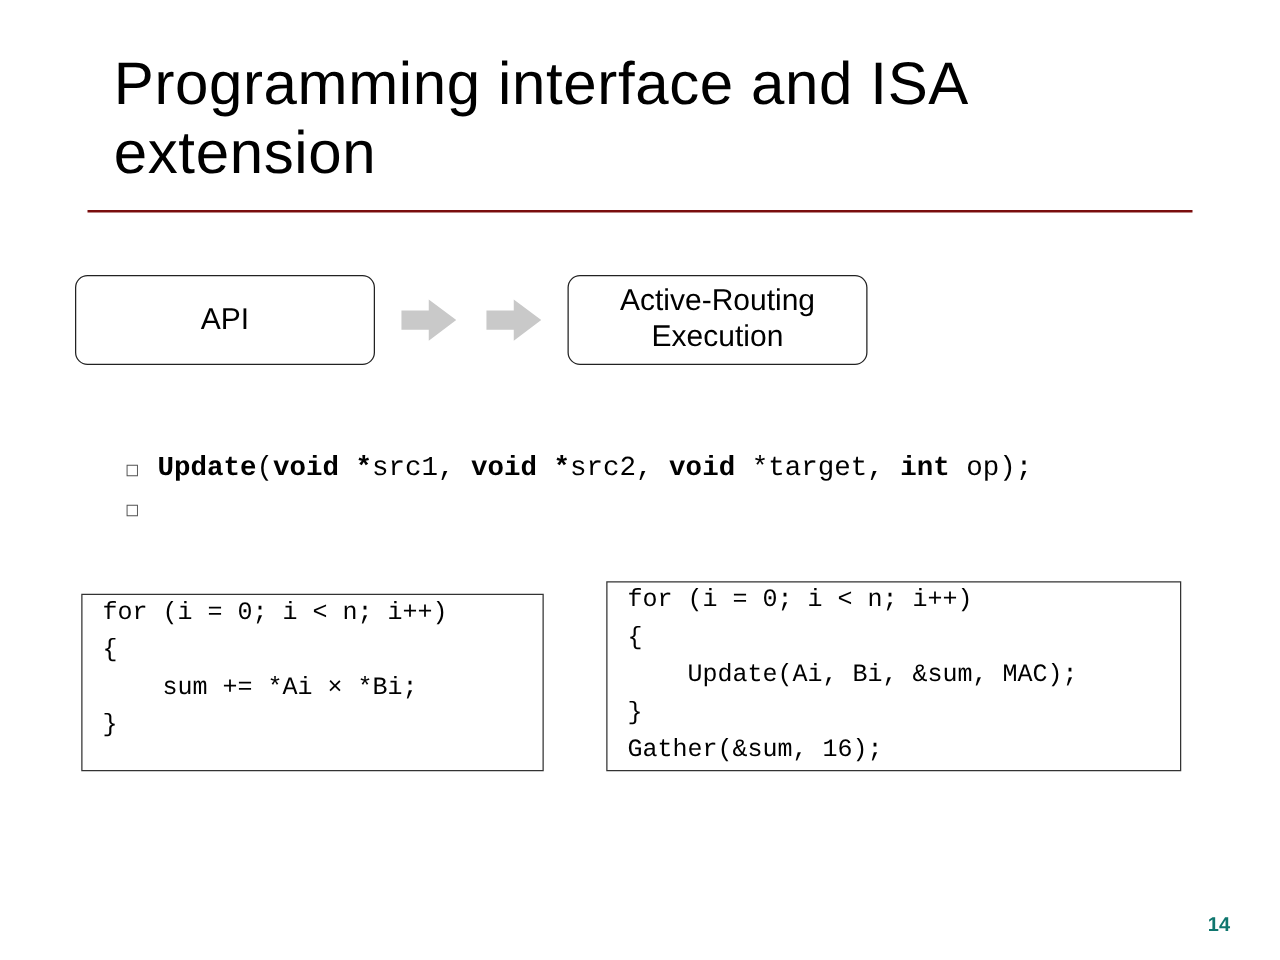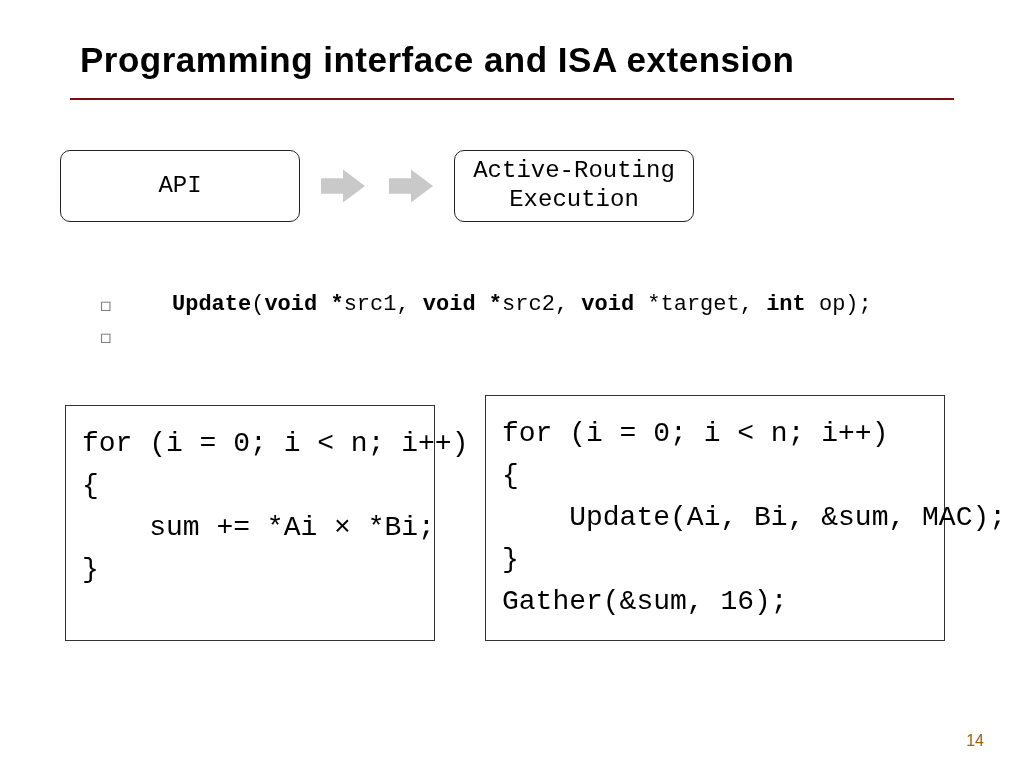--- a/index.html
+++ b/index.html
@@ -1,33 +1,33 @@
 <!DOCTYPE html>
 <html><head>
 <meta charset="utf-8">
 <style>
   * { box-sizing: border-box; margin: 0; padding: 0; }
   html, body { width: 1024px; height: 768px; background: #fff; font-family: "Segoe UI", Arial, sans-serif; }
   .slide { width: 1024px; height: 768px; position: relative; padding: 40px 70px 30px 70px; }
-  .title { font-size: 35px; font-weight: 700; letter-spacing: 0.5px; margin-bottom: 18px; margin-left: 10px; }
+  .title { font-size: 48px; font-weight: 400; letter-spacing: 0.5px; margin-bottom: 18px; margin-left: 21px; }
   .rule { border: none; border-top: 2px solid #7a0e0e; margin-bottom: 50px; }
-  .flow { display: flex; align-items: center; gap: 18px; margin-left: -10px; margin-bottom: 70px; font-family: Liberation Mono, monospace; }
+  .flow { display: flex; align-items: center; gap: 18px; margin-left: -10px; margin-bottom: 70px; }
   .flow-box { border: 1.5px solid #222; border-radius: 10px; width: 240px; height: 72px; display: flex; align-items: center; justify-content: center; font-size: 24px; text-align: center; line-height: 1.2; }
   .arrow { width: 50px; height: 40px; display: flex; align-items: center; justify-content: center; }
   .arrow svg { fill: #c9c9c9; }
   .api-list { margin-left: 30px; margin-bottom: 60px; }
   .api-item { font-family: "Courier New", monospace; font-size: 22px; margin-bottom: 12px; display: flex; align-items: baseline; }
   .api-item .bullet { display: inline-block; width: 26px; font-family: Arial, sans-serif; font-size: 14px; color: #555; }
-  .api-item .sig { white-space: pre; margin-left: 46px; }
+  .api-item .sig { white-space: pre; }
   .api-item .sig b { font-weight: bold; }
   .codebox-row { display: flex; gap: 50px; margin-left: -5px; }
-  .codebox { border: 1.5px solid #333; padding: 17px 16px; font-family: "Courier New", monospace; font-size: 28px; line-height: 1.5; white-space: pre; }
+  .codebox { border: 1.5px solid #333; padding: 0 16px; font-family: "Courier New", monospace; font-size: 20px; line-height: 1.5; white-space: pre; }
   .codebox.left { width: 370px; }
   .codebox.right { width: 460px; margin-top: -10px; }
-  .pagenum { position: absolute; bottom: 18px; right: 40px; color: #a16207; font-size: 16px; }
+  .pagenum { position: absolute; bottom: 18px; right: 40px; color: #0f766e; font-size: 16px; font-weight: bold; }
 </style>
 </head>
 <body>
 
 <div class="slide">
   <div class="title">Programming interface and ISA extension</div>
   <hr class="rule">
 
   <div class="flow">
     <div class="flow-box">API</div>

